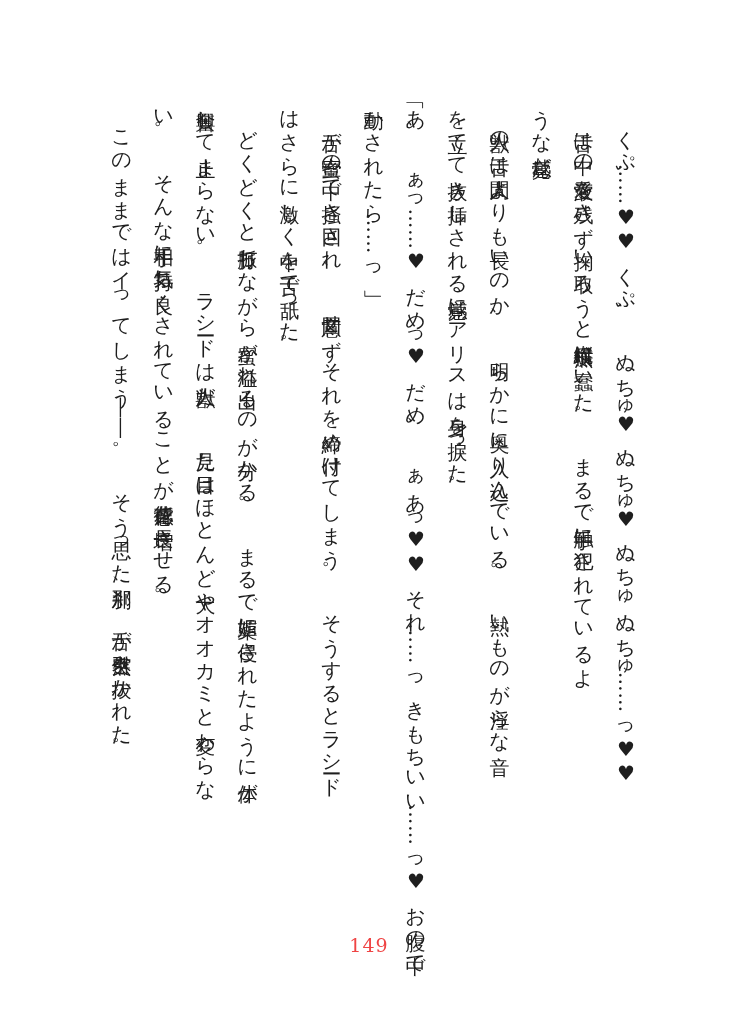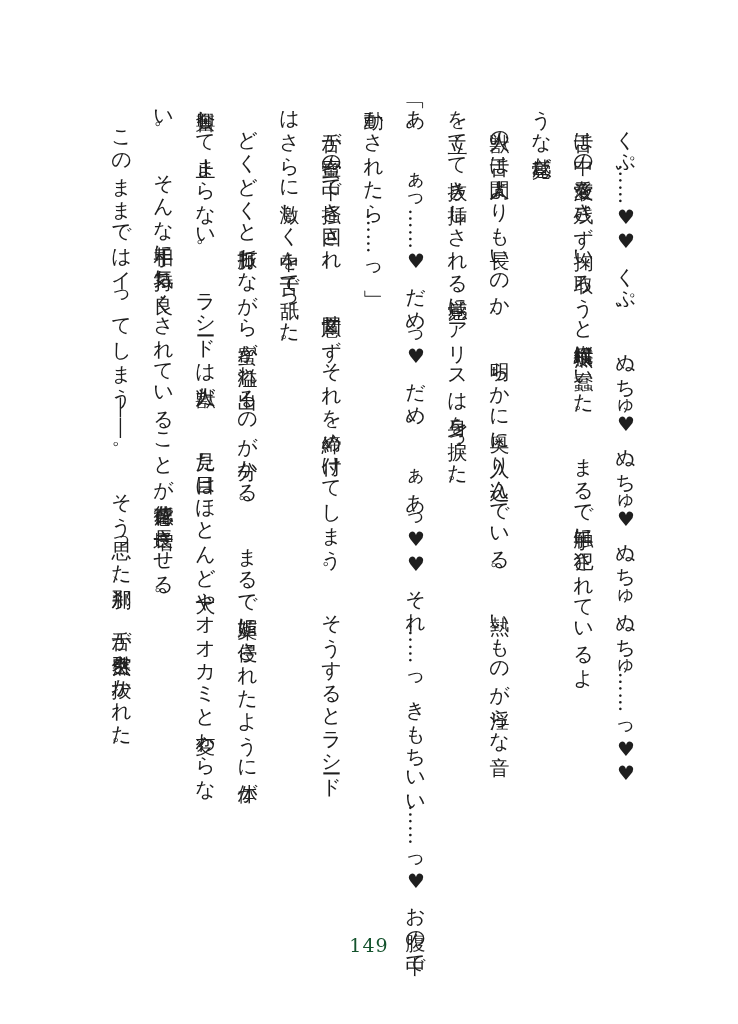--- a/index.html
+++ b/index.html
@@ -38,21 +38,21 @@
     padding-top: 21px;
   }
   .pagenum {
     position: absolute;
     top: 934px;
     left: 0;
     width: 100%;
     text-align: center;
     font-size: 19px;
     letter-spacing: 1px;
-    color: #14532d;
+    color: #ef4444;
   }
 </style>
 </head>
 <body>
 
 <div class="page">
   <div class="text-block">
     <div class="tcol indent">くぷ……♥♥くぷ、　ぬちゅ♥ぬちゅ♥ぬちゅぬちゅ……っ♥♥</div>
     <div class="tcol indent">舌は中の愛液を残さず掬い取ろうと縦横無尽に蠢いた。　まるで触手に犯されているよ</div>
     <div class="tcol">うな感覚だ。</div>

